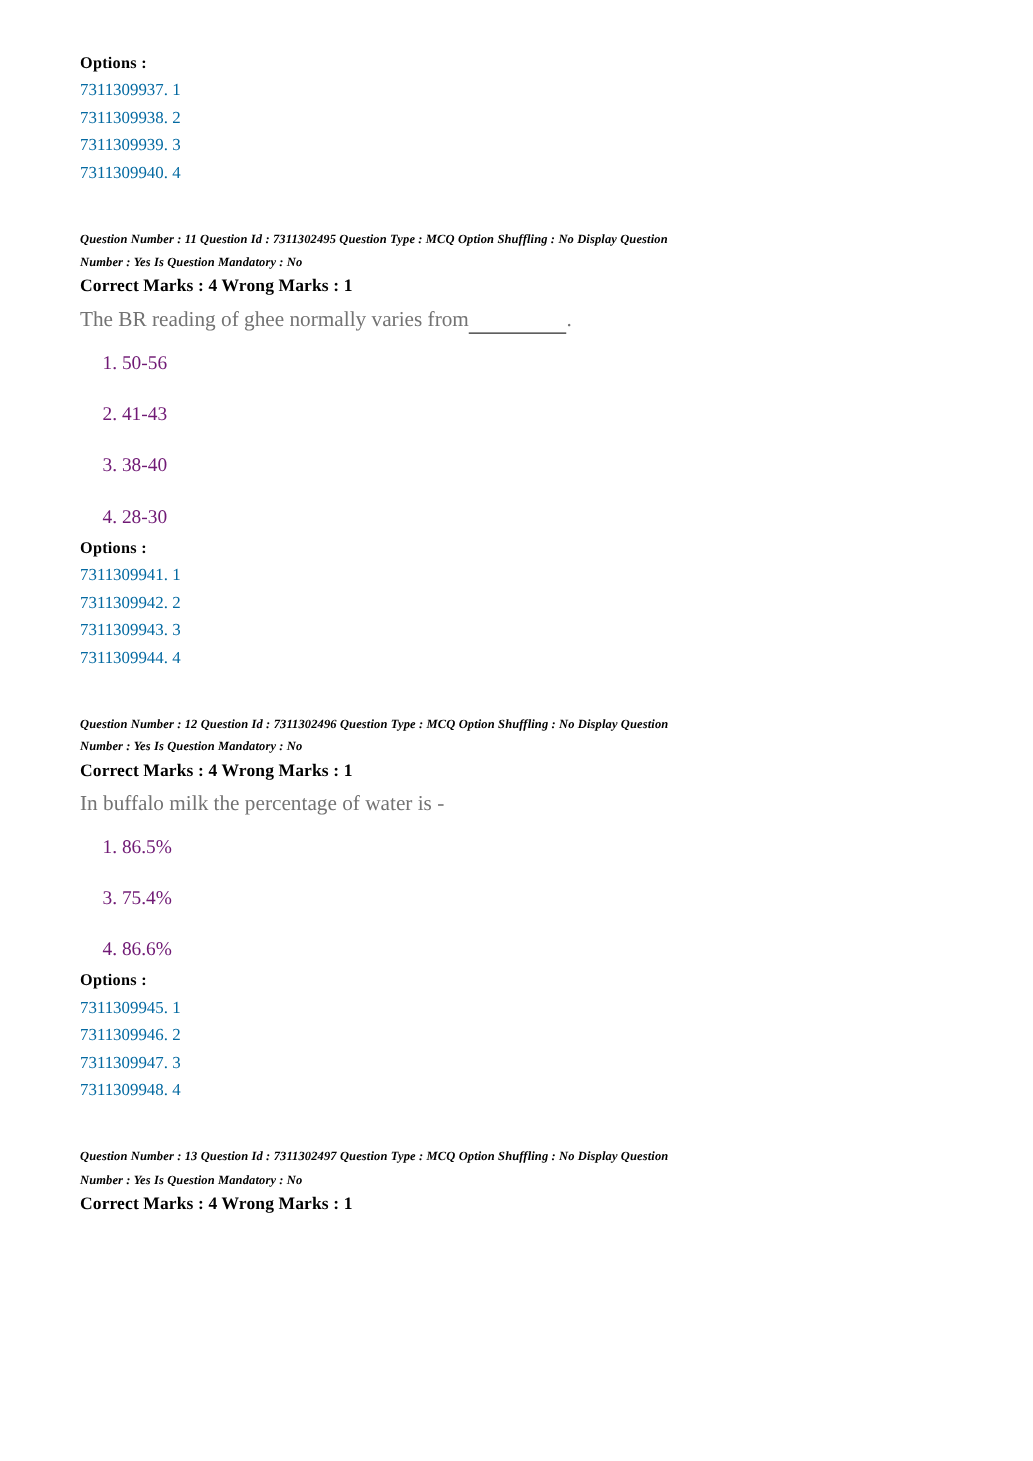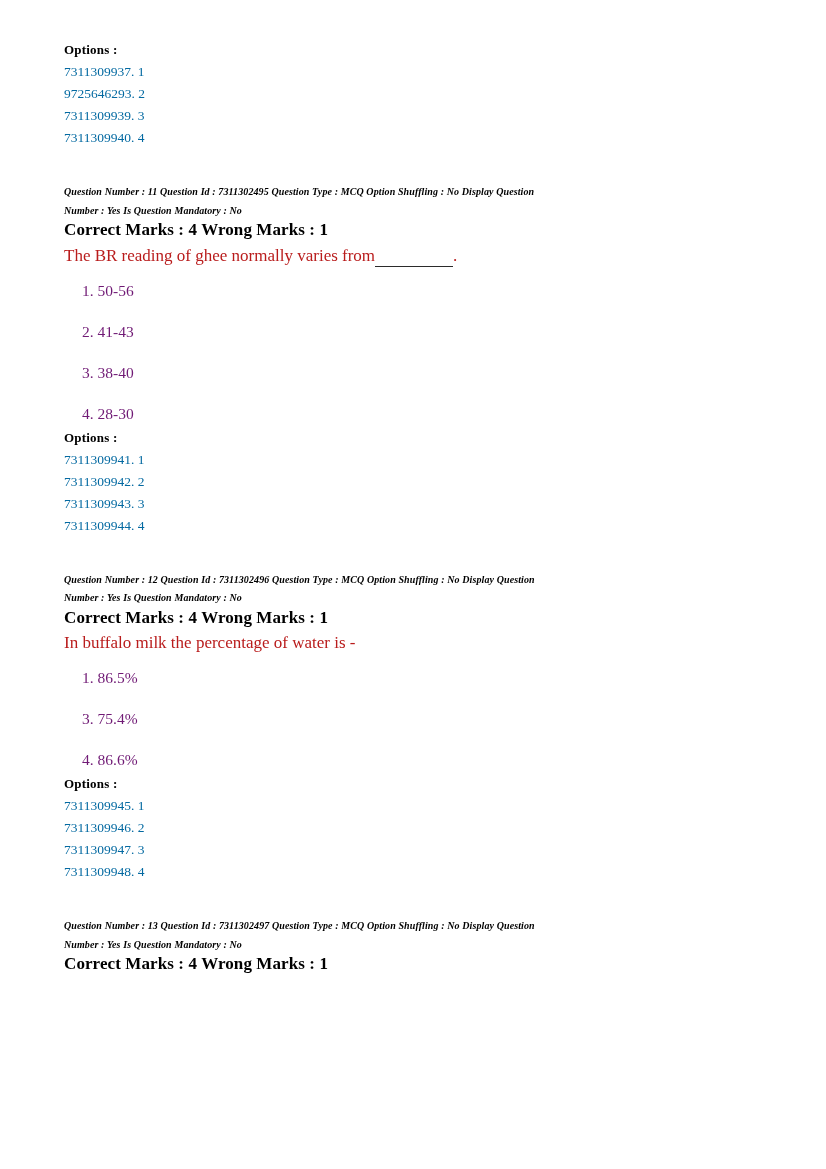--- a/index.html
+++ b/index.html
@@ -45,30 +45,30 @@
     line-height: 18.5px;
     letter-spacing: 0.1px;
     font-style: italic;
   }
   .qmeta .line2 {
     display: block;
   }
   .qmarks {
     font-family: "Liberation Serif", serif;
     font-weight: bold;
-    font-size: 17px;
+    font-size: 14px;
     line-height: 18.5px;
     letter-spacing: 0.1px;
     margin-top: 1px;
   }
   .qtext {
     font-family: "Liberation Serif", serif;
     font-size: 17px;
     line-height: 22px;
-    color: #b91c1c;
+    color: #737373;
     margin-top: 5px;
   }
   .choices {
     margin-top: 14px;
   }
   .choice {
     font-family: "Liberation Serif", serif;
     font-size: 15.5px;
     line-height: 20px;
     color: #701a75;
@@ -90,21 +90,21 @@
   }
 </style>
 </head>
 <body>
 
 <div class="page">
 
   <div class="options-group">
     <div class="opts-label">Options :</div>
     <div class="opt-line">7311309937. 1</div>
-    <div class="opt-line">9725646293. 2</div>
+    <div class="opt-line">7311309938. 2</div>
     <div class="opt-line">7311309939. 3</div>
     <div class="opt-line">7311309940. 4</div>
   </div>
 
   <div class="qblock">
     <div class="qmeta">
       <span>Question Number : 11 Question Id : 7311302495 Question Type : MCQ Option Shuffling : No Display Question</span>
       <span class="line2">Number : Yes Is Question Mandatory : No</span>
     </div>
     <div class="qmarks">Correct Marks : 4 Wrong Marks : 1</div>

